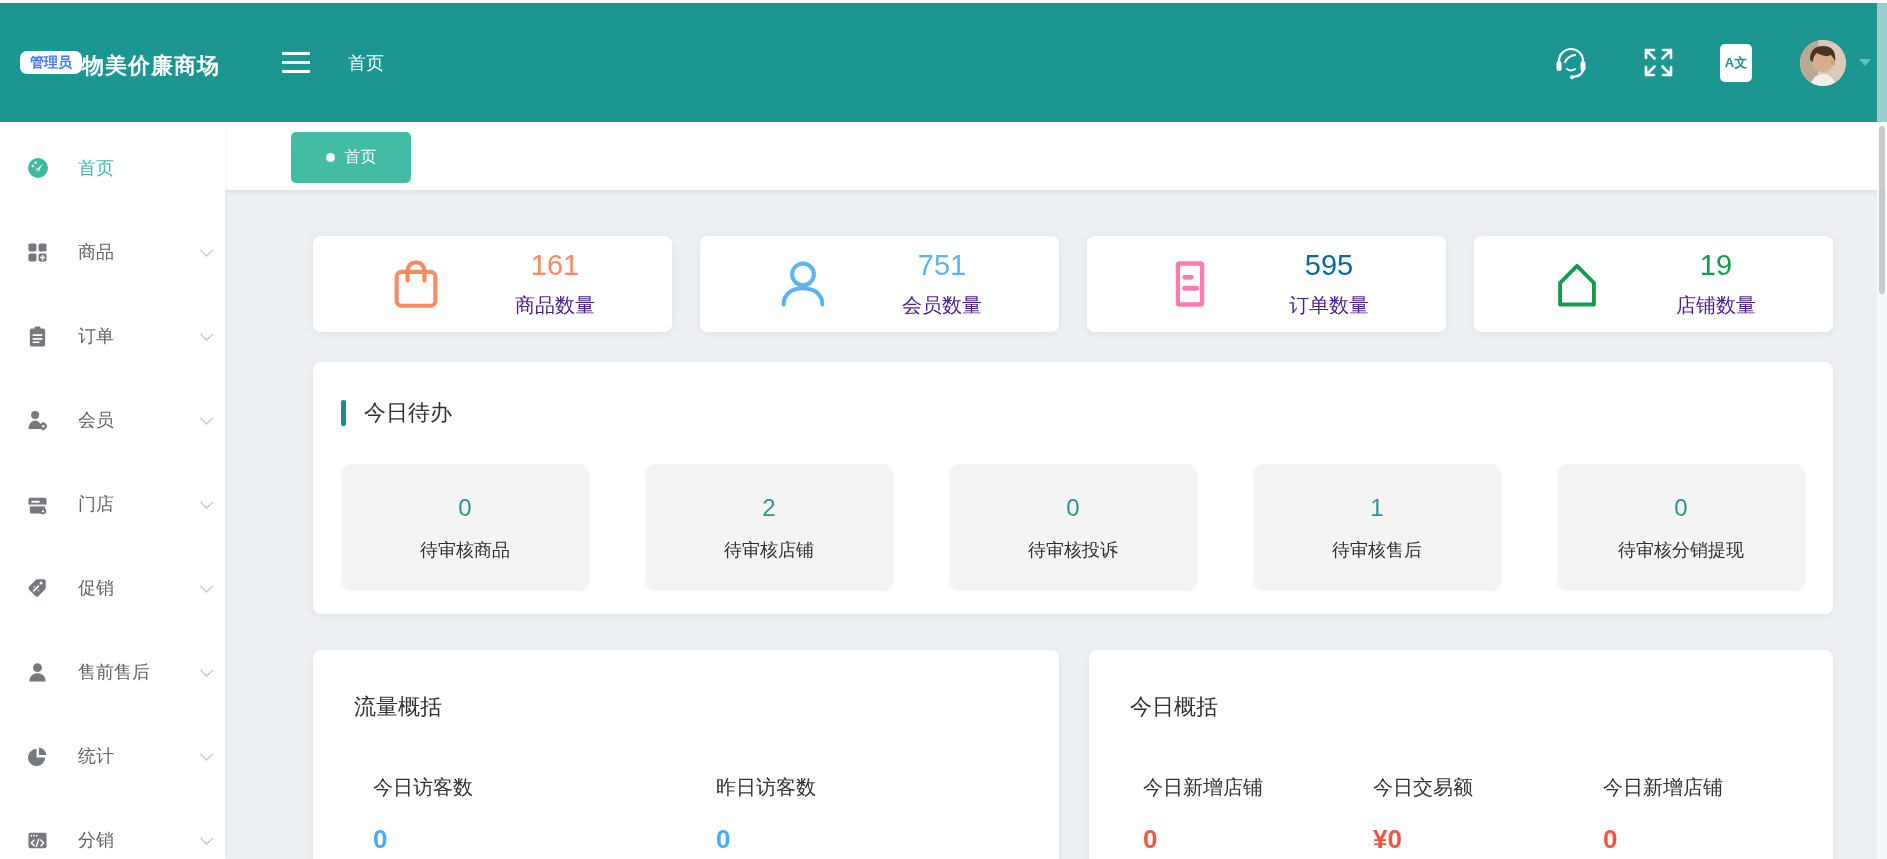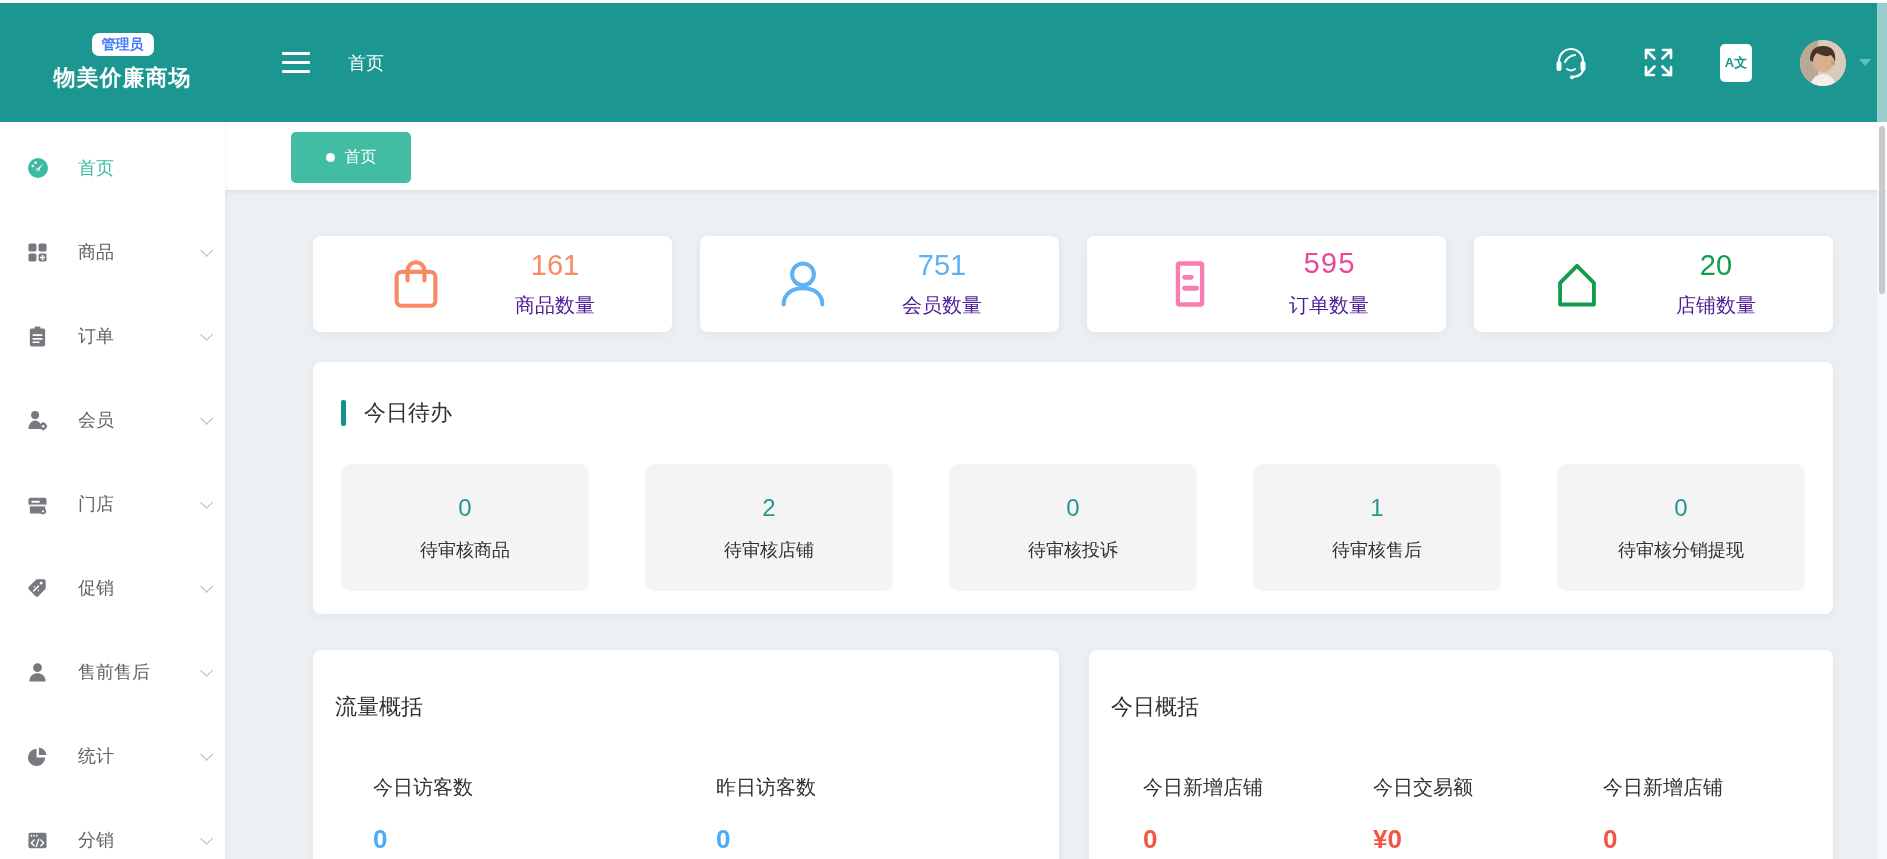--- a/index.html
+++ b/index.html
@@ -3,21 +3,21 @@
 <meta charset="utf-8">
 <style>
   * { margin:0; padding:0; box-sizing:border-box; }
   html,body { width:1887px; height:859px; overflow:hidden; }
   body { font-family:"Liberation Sans","DejaVu Sans",sans-serif; position:relative; background:#edf0f3; }
 
   .top-strip { height:3px; background:#fbfdfd; }
 
   
   header { height:119px; background:#1b9690; display:flex; align-items:center; position:relative; z-index:5; }
-  .brand { width:225px; flex:0 0 225px; display:flex; flex-direction:column; align-items:center; padding-left:20px; }
+  .brand { width:225px; flex:0 0 225px; display:flex; flex-direction:row; align-items:center; padding-left:20px; }
   .badge { background:#ffffff; color:#4579fb; font-size:14px; font-weight:bold; padding:3px 10px; border-radius:7px; line-height:17px; }
   .brand-title { color:#ffffff; font-size:22px; font-weight:bold; margin-top:7px; letter-spacing:1px; }
   .hamburger { margin-left:57px; width:28px; cursor:pointer; }
   .hamburger span { display:block; height:3.5px; background:#ffffff; border-radius:1px; margin:5.5px 0; }
   .breadcrumb { margin-left:38px; color:#ffffff; font-size:18px; }
   .h-spacer { flex:1; }
   .h-icons { display:flex; align-items:center; margin-right:16px; }
   .h-icon { display:flex; align-items:center; justify-content:center; cursor:pointer; }
   .icon-headset { margin-right:52px; }
   .icon-fullscreen { margin-right:46px; }
@@ -59,21 +59,21 @@
   .todo-row { display:flex; gap:56px; margin-top:36px; }
   .todo-box { flex:1; height:127px; background:#f4f4f5; border-radius:10px; display:flex; flex-direction:column; align-items:center; justify-content:center; cursor:pointer; }
   .todo-value { font-size:24px; color:#2a968e; }
   .todo-label { font-size:18px; color:#303133; margin-top:16px; }
 
   
   .bottom-row { display:flex; gap:30px; margin-top:36px; }
   .summary-card { background:#ffffff; border-radius:8px 8px 0 0; box-shadow:0 2px 12px rgba(0,0,0,0.05); height:300px; padding-top:42px; }
   .traffic-card { width:746px; flex:0 0 746px; }
   .today-card { flex:1; }
-  .summary-title { font-size:22px; color:#2f3133; font-weight:500; padding-left:22px; }
+  .summary-title { font-size:22px; color:#2f3133; font-weight:500; padding-left:41px; }
   .col-row { display:flex; margin-top:52px; }
   .traffic-card .col-row { padding-left:60px; }
   .today-card .col-row { padding-left:54px; }
   .traffic-card .s-col { width:343px; }
   .today-card .s-col { width:230px; }
   .s-col-label { font-size:20px; color:#303133; }
   .s-col-value { font-size:26px; font-weight:bold; margin-top:23px; }
   .traffic-card .s-col-value { color:#4aabf8; }
   .today-card .s-col-value { color:#f25643; }
 
@@ -299,33 +299,33 @@
         </div>
 
         <div class="stat-card">
           <div class="stat-icon" style="color: rgb(249, 124, 176);">
             <svg width="58" height="58" viewBox="0 0 48 48" fill="none" stroke="currentColor" stroke-width="3.6" stroke-linecap="round" stroke-linejoin="round">
               <rect x="14" y="7" width="20" height="34" rx="1.5"></rect>
               <path d="M19.5 18.5 h5.5 M19.5 27.5 h10" stroke-width="4"></path>
             </svg>
           </div>
           <div class="stat-text">
-            <div class="stat-value" style="color: #ec4899; font-family: Liberation Mono, monospace;">595</div>
+            <div class="stat-value" style="color: #0369a1;">595</div>
             <div class="stat-label">订单数量</div>
           </div>
         </div>
 
         <div class="stat-card">
           <div class="stat-icon" style="color: rgb(17, 156, 79);">
             <svg width="58" height="58" viewBox="0 0 48 48" fill="none" stroke="currentColor" stroke-width="3.2" stroke-linecap="round" stroke-linejoin="round">
               <path d="M10 23 L24 9 L38 23 V41 H10 Z"></path>
             </svg>
           </div>
           <div class="stat-text">
-            <div class="stat-value" style="color: rgb(17, 156, 79);">20</div>
+            <div class="stat-value" style="color: rgb(17, 156, 79);">19</div>
             <div class="stat-label">店铺数量</div>
           </div>
         </div>
       </div>
 
       <div class="todo-card">
         <div class="section-title-row">
           <span class="title-bar"></span>
           <span class="section-title">今日待办</span>
         </div>

